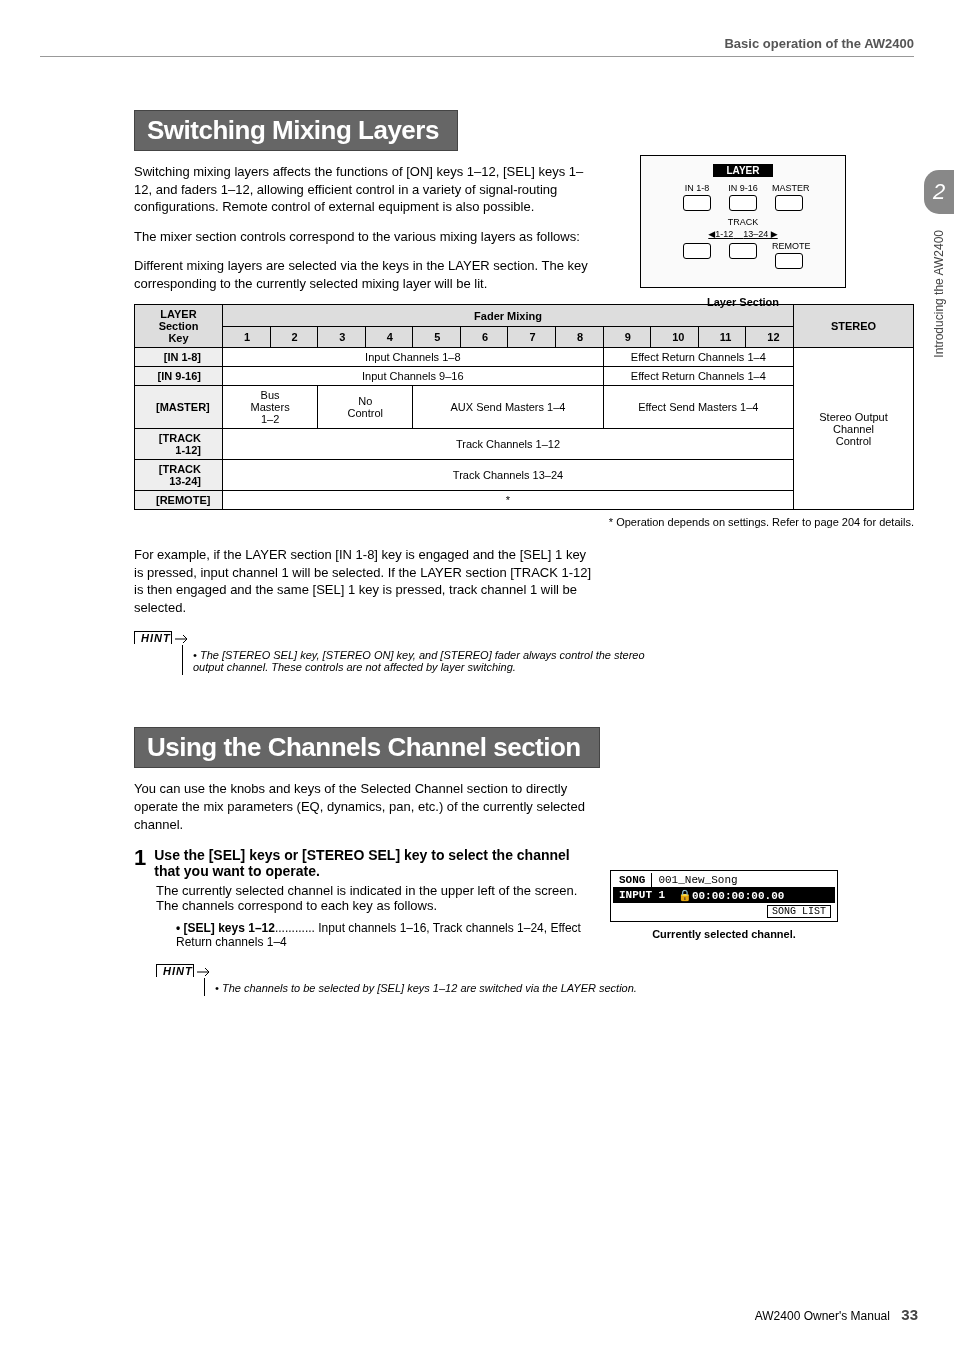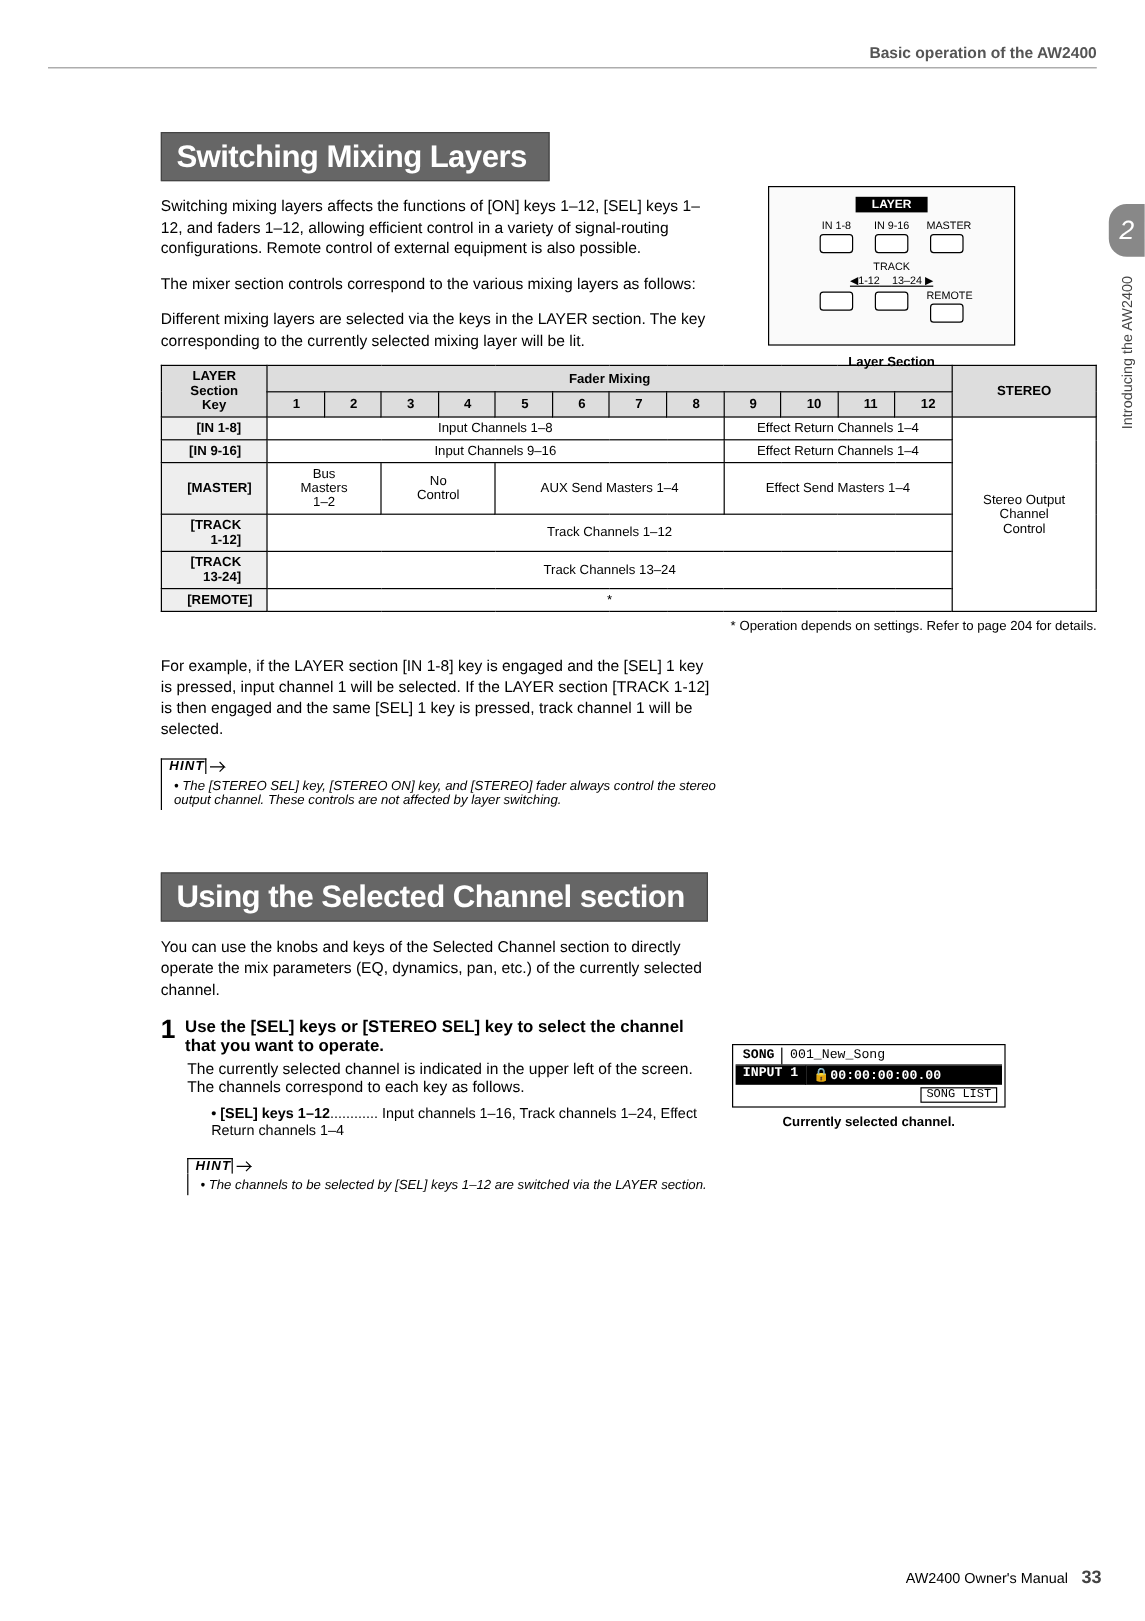--- a/index.html
+++ b/index.html
@@ -178,20 +178,21 @@
 .hint-arrow {
   display: inline-block;
   vertical-align: middle;
 }
 .hint-body {
   border-left: 1px solid #000;
   padding: 4px 0 2px 10px;
   font-size: 11px;
   font-style: italic;
   width: 460px;
+  margin-left: 48px;
 }
 .step-row { display: flex; gap: 8px; margin-top: 14px; }
 .step-num { font-family: "Arial Black", Arial; font-size: 22px; font-weight: 900; line-height: 1;}
 .step-head { font-weight: bold; font-size: 14px; }
 .step-body-indent { margin-left: 22px; width: 435px; }
 .bullets { margin: 8px 0 0 20px; }
 .bullets div { margin-bottom: 4px; font-size: 12px; }
 .bullets .term { font-weight: bold; }
 .lcd-figure {
   position: absolute;
@@ -363,21 +364,21 @@
     <div class="hint-box">
       <span class="hint-tab">HINT</span>
       <svg class="hint-arrow" width="18" height="12">
           <path d="M0 6 L12 6 L8 2 M12 6 L8 10" stroke="#000" fill="none"></path>
         </svg>
       <div class="hint-body">• The [STEREO SEL] key, [STEREO ON] key, and [STEREO] fader always control the stereo output channel. These controls are not affected by layer switching.</div>
     </div>
 
     
     <div style="height: 52px;"></div>
-    <div class="section-title-box">Using the Selected Channel section</div>
+    <div class="section-title-box">Using the Channels Channel section</div>
     <p class="lead-text p-narrow">You can use the knobs and keys of the Selected Channel section to directly operate the mix parameters (EQ, dynamics, pan, etc.) of the currently selected channel.</p>
 
     <div class="step-row">
       <div class="step-num">1</div>
       <div style="width:430px;">
         <div class="step-head">Use the [SEL] keys or [STEREO SEL] key to select the channel that you want to operate.</div>
       </div>
     </div>
     <div class="step-body-indent">
       <div style="margin-top:4px; font-size:13px;">The currently selected channel is indicated in the upper left of the screen. The channels correspond to each key as follows.</div>

